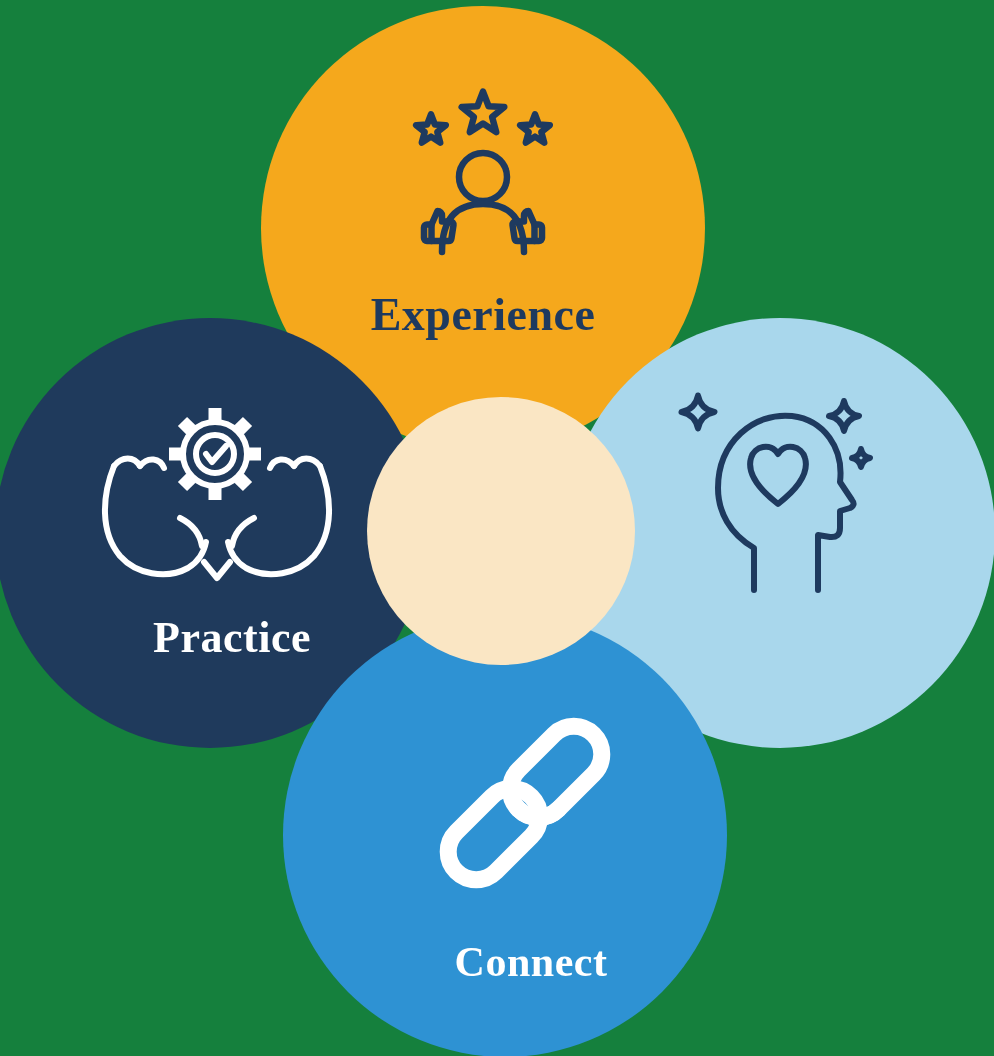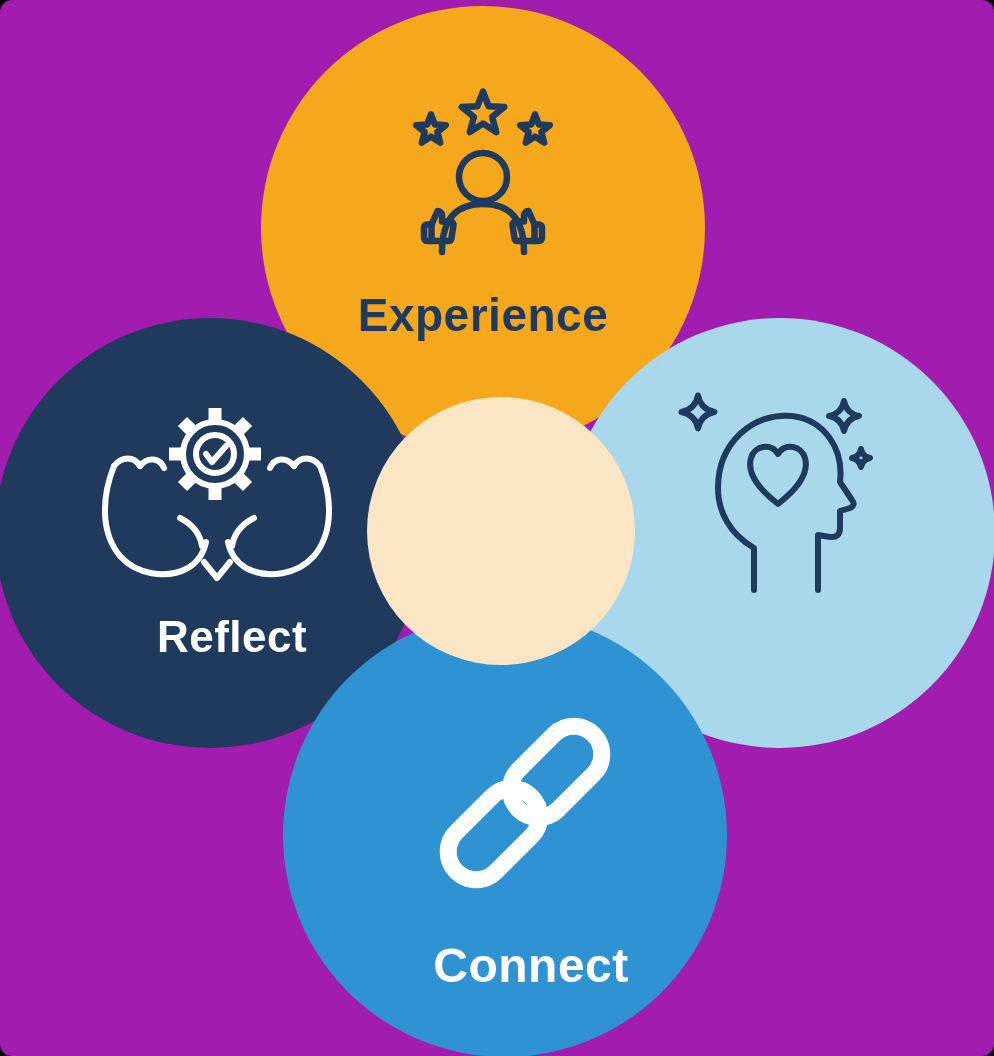--- a/index.html
+++ b/index.html
@@ -1,42 +1,41 @@
 <!DOCTYPE html>
 <html><head>
 <meta charset="utf-8">
 <style>
   html, body { margin: 0; padding: 0; background: #000; }
   .canvas {
     position: relative;
     width: 994px; height: 1056px;
-    background: #a21caf;
+    background: #15803d;
     overflow: hidden;
-    font-family: Liberation Sans, sans-serif;
-    border-radius: 12px;
+    font-family: Liberation Serif, serif;
   }
   .circle { position: absolute; border-radius: 50%; }
   .c-experience { left: 261px; top: 6px;   width: 444px; height: 444px; background: #F5A81C; }
   .c-practice   { left: -5px;  top: 318px; width: 430px; height: 430px; background: #1F3A5C; }
   .c-reflect    { left: 565px; top: 318px; width: 430px; height: 430px; background: #A9D7EC; }
   .c-connect    { left: 283px; top: 613px; width: 444px; height: 444px; background: #2E92D3; }
   .c-center     { left: 367px; top: 397px; width: 268px; height: 268px; background: #FAE6C4; }
 
   .label {
     position: absolute;
     width: 100%;
     text-align: center;
     font-weight: 700;
     letter-spacing: 0.5px;
     user-select: none;
   }
   .l-experience { top: 282px; left: 0;     font-size: 46px; color: #1E3A5F; }
   .l-practice   { top: 294px; left: 22px;  font-size: 44px; color: #FFFFFF; }
   .l-reflect    { top: 295px; left: -14px; font-size: 44px; color: #1E3A5F; }
-  .l-connect    { top: 325px; left: 26px;  font-size: 48px; color: #FFFFFF; }
+  .l-connect    { top: 325px; left: 26px;  font-size: 42px; color: #FFFFFF; }
 
   .icon { position: absolute; }
   .i-experience { left: 134px; top: 76px; }
   .i-practice   { left: 97px;  top: 80px; }
   .i-reflect    { left: 107px; top: 70px; }
   .i-connect    { left: 137px; top: 85px; }
 
   svg * { vector-effect: non-scaling-stroke; }
 </style>
 </head>
@@ -91,21 +90,21 @@
         <path d="M 48 68 C 56 58 68 60 72 70"></path>
 
         <path d="M 112 164 L 125 180 L 138 164"></path>
 
         <path d="M 228 68 C 240 98 242 134 222 158 C 206 176 176 182 154 170 C 144 164 138 154 136 144"></path>
         <path d="M 162 120 C 150 126 142 136 140 148"></path>
         <path d="M 228 68 C 220 58 208 58 202 68"></path>
         <path d="M 202 68 C 194 58 182 60 178 70"></path>
       </g>
     </svg>
-    <div class="label l-practice">Reflect</div>
+    <div class="label l-practice">Practice</div>
   </div>
 
   <div class="circle c-reflect">
     <svg class="icon i-reflect" width="210" height="210" viewBox="0 0 210 210">
       <defs>
         <path id="sparkle4" d="M 0 -15 Q 2.5 -2.5 15 0 Q 2.5 2.5 0 15 Q -2.5 2.5 -15 0 Q -2.5 -2.5 0 -15 Z"></path>
       </defs>
       <g fill="none" stroke="#1E3A5F" stroke-width="6" stroke-linecap="round" stroke-linejoin="round">
         <path d="M 82 202 L 82 160 C 58 146 46 124 46 100 C 46 54 82 24 120 28 C 152 32 172 60 168 94 L 180 112 Q 184 117 178 120 L 168 123 L 168 140 Q 168 150 158 149 L 146 147 C 146 162 146 182 146 202"></path>
         <path d="M 106 116 C 84 99 75 84 79 70 C 82 58 99 54 106 66 C 113 54 130 58 133 70 C 137 84 128 99 106 116 Z"></path>

